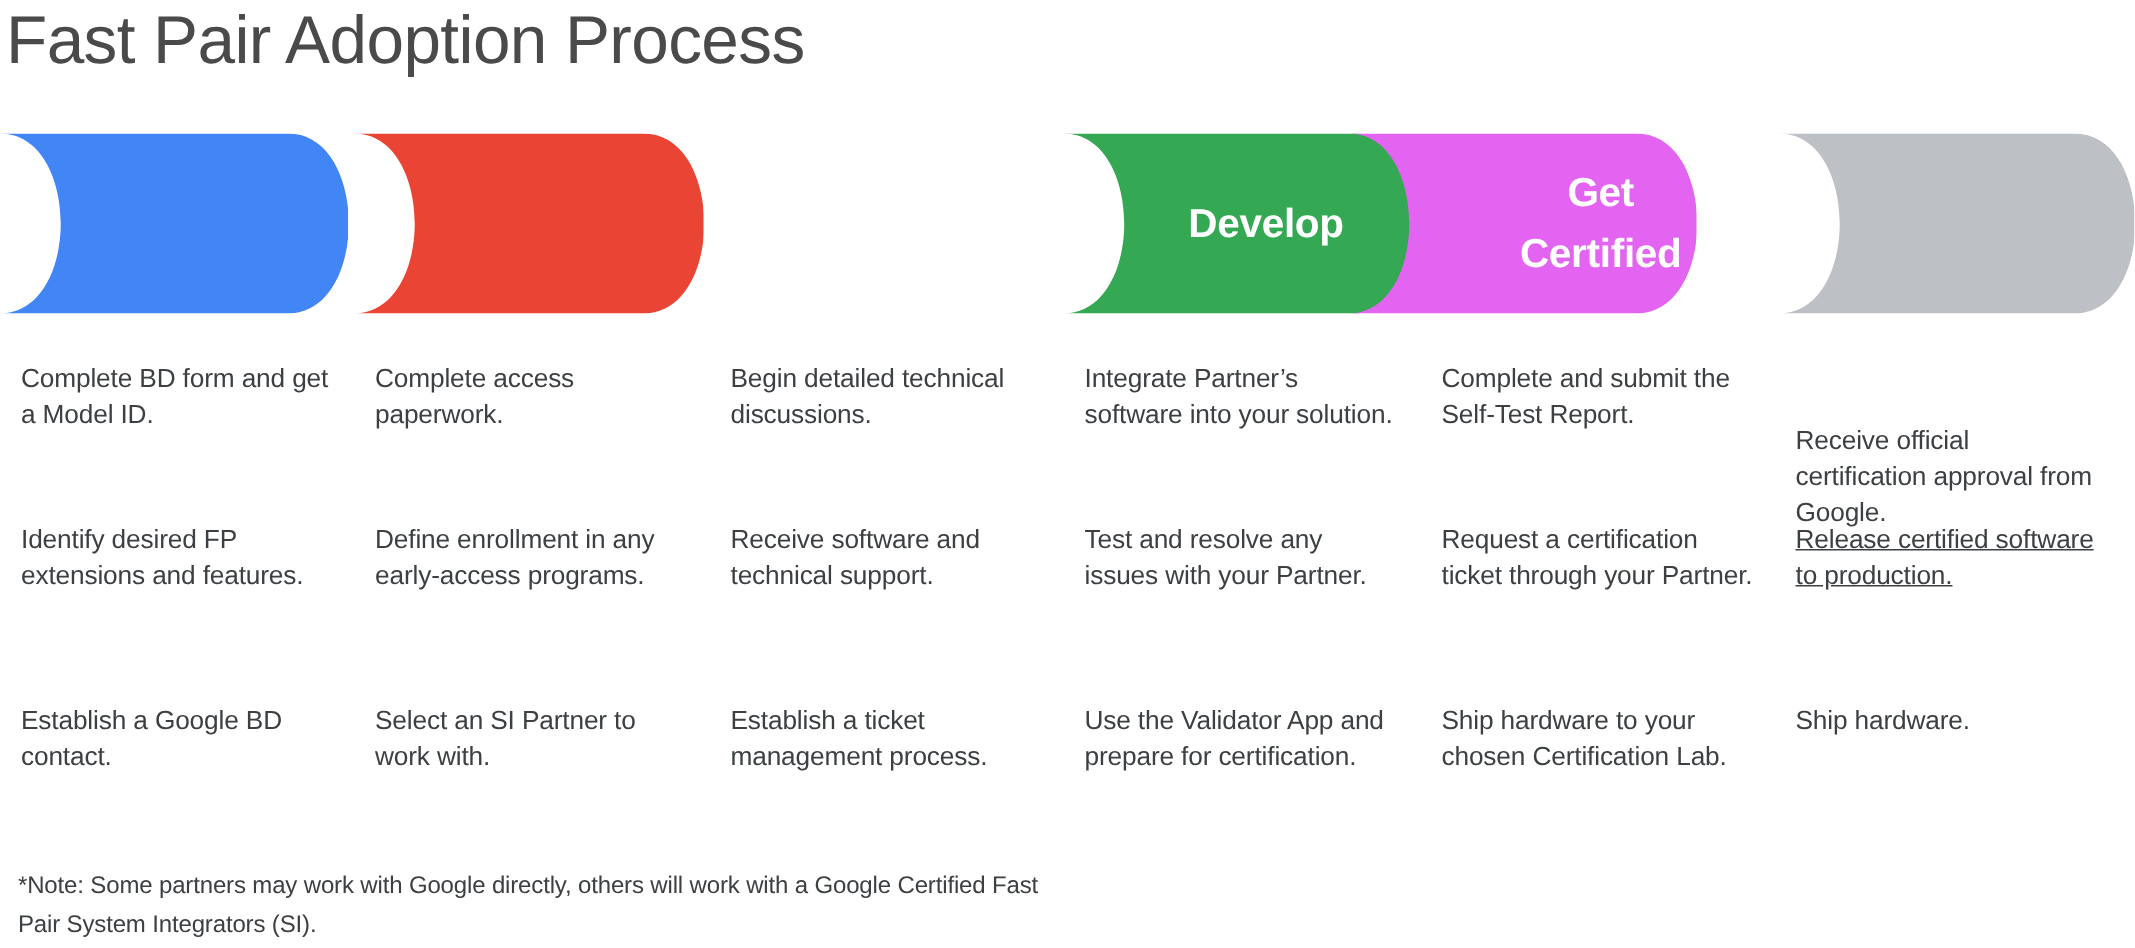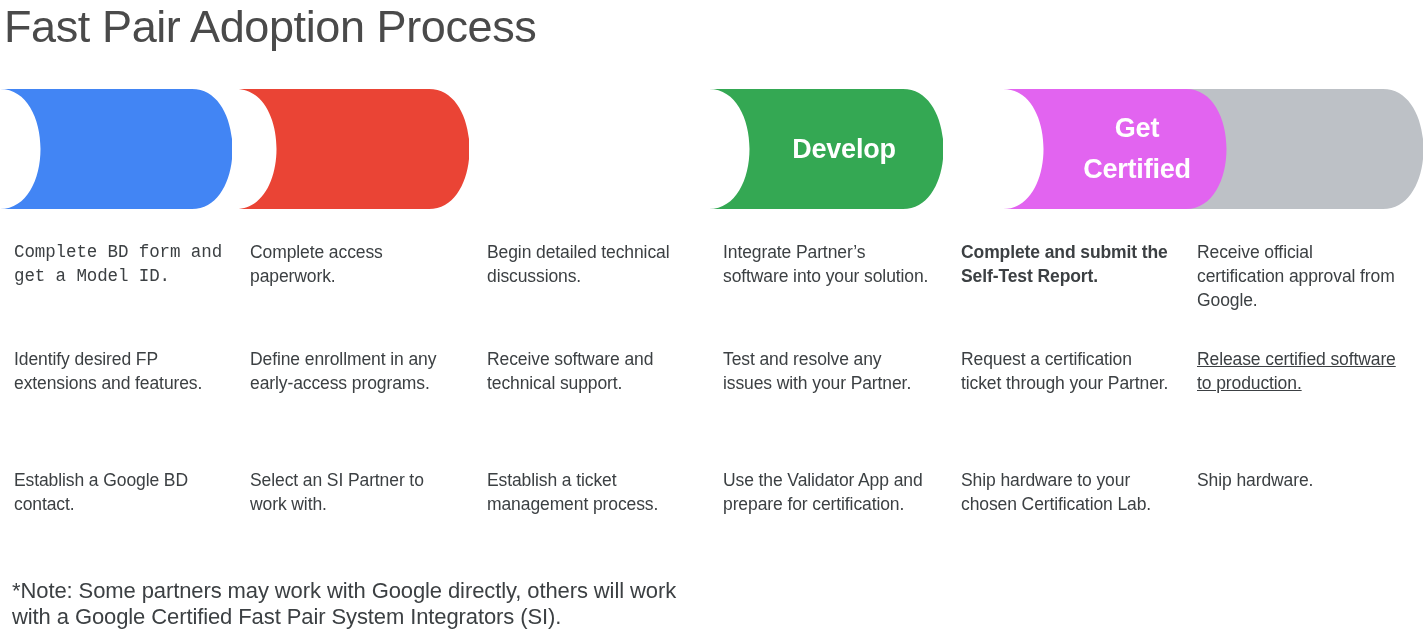--- a/index.html
+++ b/index.html
@@ -97,21 +97,21 @@
   .cell.r0 { top: 0px; }
   .cell.r1 { top: 107px; }
   .cell.r2 { top: 228px; }
 
   
   .footnote {
     position: absolute;
     left: 12px;
     top: 578px;
     width: 700px;
-    font-size: 22px;
+    font-size: 16px;
     line-height: 26px;
     color: #3c4043;
     letter-spacing: -0.1px;
   }
 </style>
 </head>
 <body>
 
 <h1 class="page-title">Fast Pair Adoption Process</h1>
 
@@ -125,60 +125,60 @@
       <svg class="banner-shape" viewBox="0 0 233 120" preserveAspectRatio="none">
         <path d="M 0,0 L 193,0 C 247,0 247,120 193,120 L 0,120 C 54,120 54,0 0,0 Z" fill="#ea4435"></path>
       </svg>
     </div>
     <div class="banner" style="left: 709px; width: 234px;">
       <svg class="banner-shape" viewBox="0 0 234 120" preserveAspectRatio="none">
         <path d="M 0,0 L 194,0 C 248,0 248,120 194,120 L 0,120 C 54,120 54,0 0,0 Z" fill="#34a853"></path>
       </svg>
       <div class="banner-label">Develop</div>
     </div>
-    <div class="banner" style="left: 1003px; width: 232px;">
+    <div class="banner" style="left: 899px; width: 232px; justify-content: flex-end;">
       <svg class="banner-shape" viewBox="0 0 232 120" preserveAspectRatio="none">
         <path d="M 0,0 L 192,0 C 246,0 246,120 192,120 L 0,120 C 54,120 54,0 0,0 Z" fill="#e264f0"></path>
       </svg>
       <div class="banner-label">Get
 Certified</div>
     </div>
     <div class="banner" style="left: 1186px; width: 237px;">
       <svg class="banner-shape" viewBox="0 0 237 120" preserveAspectRatio="none">
         <path d="M 0,0 L 197,0 C 251,0 251,120 197,120 L 0,120 C 54,120 54,0 0,0 Z" fill="#bdc1c6"></path>
       </svg>
     </div>
   </div>
 
 <div class="columns" id="columns">
     <div class="column" style="left: 14px; width: 215px;">
-      <div class="cell r0" style="width: 215px; font-family: Liberation Mono, monospace;">Complete BD form and get a Model ID.</div>
+      <div class="cell r0" style="width: 215px;">Complete BD form and get a Model ID.</div>
       <div class="cell r1" style="width: 215px;">Identify desired FP extensions and features.</div>
       <div class="cell r2" style="width: 215px;">Establish a Google BD contact.</div>
     </div>
     <div class="column" style="left: 250px; width: 210px;">
       <div class="cell r0" style="width: 210px;">Complete access paperwork.</div>
       <div class="cell r1" style="width: 210px;">Define enrollment in any early-access programs.</div>
       <div class="cell r2" style="width: 210px;">Select an SI Partner to work with.</div>
     </div>
     <div class="column" style="left: 487px; width: 212px;">
       <div class="cell r0" style="width: 212px;">Begin detailed technical discussions.</div>
       <div class="cell r1" style="width: 212px;">Receive software and technical support.</div>
       <div class="cell r2" style="width: 212px;">Establish a ticket management process.</div>
     </div>
     <div class="column" style="left: 723px; width: 212px;">
       <div class="cell r0" style="width: 212px;">Integrate Partner’s software into your solution.</div>
       <div class="cell r1" style="width: 212px;">Test and resolve any issues with your Partner.</div>
       <div class="cell r2" style="width: 212px;">Use the Validator App and prepare for certification.</div>
     </div>
     <div class="column" style="left: 961px; width: 215px;">
-      <div class="cell r0" style="width: 215px; font-weight: bold;">Complete and submit the Self-Test Report.</div>
+      <div class="cell r0" style="width: 215px;">Complete and submit the Self-Test Report.</div>
       <div class="cell r1" style="width: 215px;">Request a certification ticket through your Partner.</div>
       <div class="cell r2" style="width: 215px;">Ship hardware to your chosen Certification Lab.</div>
     </div>
     <div class="column" style="left: 1197px; width: 200px;">
-      <div class="cell r0" style="width: 200px;">Receive official certification approval from Google.</div>
+      <div class="cell r0" style="width: 200px; margin-top: 41px;">Receive official certification approval from Google.</div>
       <div class="cell r1" style="width: 200px; text-decoration: underline;">Release certified software to production.</div>
       <div class="cell r2" style="width: 200px;">Ship hardware.</div>
     </div>
   </div>
 
 <p class="footnote">*Note: Some partners may work with Google directly, others will work with a Google Certified Fast Pair System Integrators (SI).</p>
 
 </body></html>

